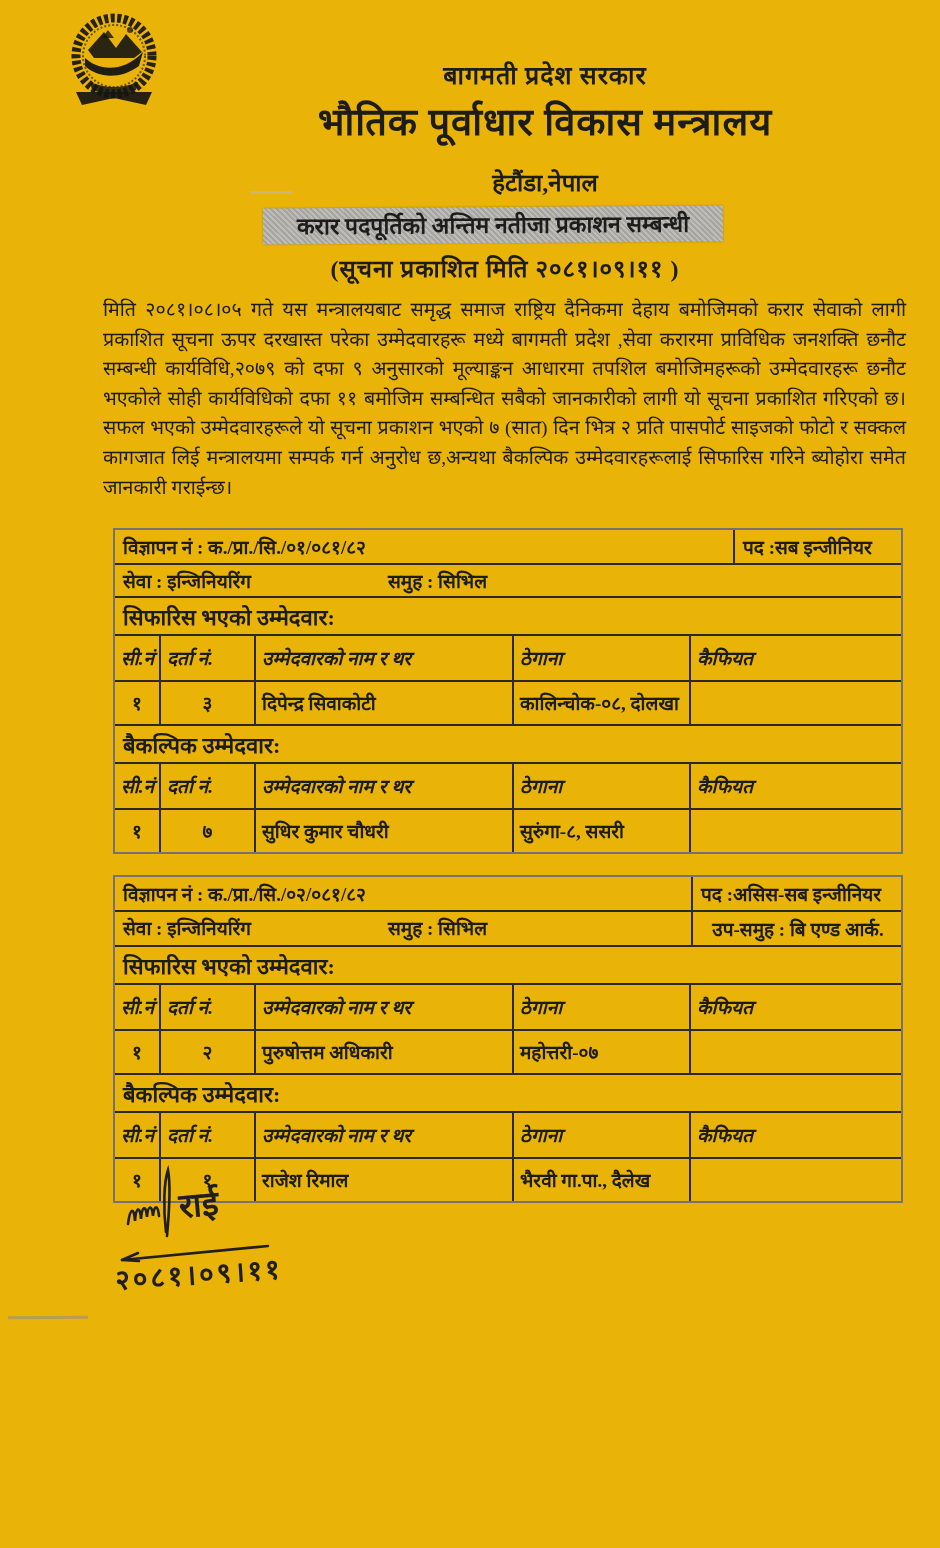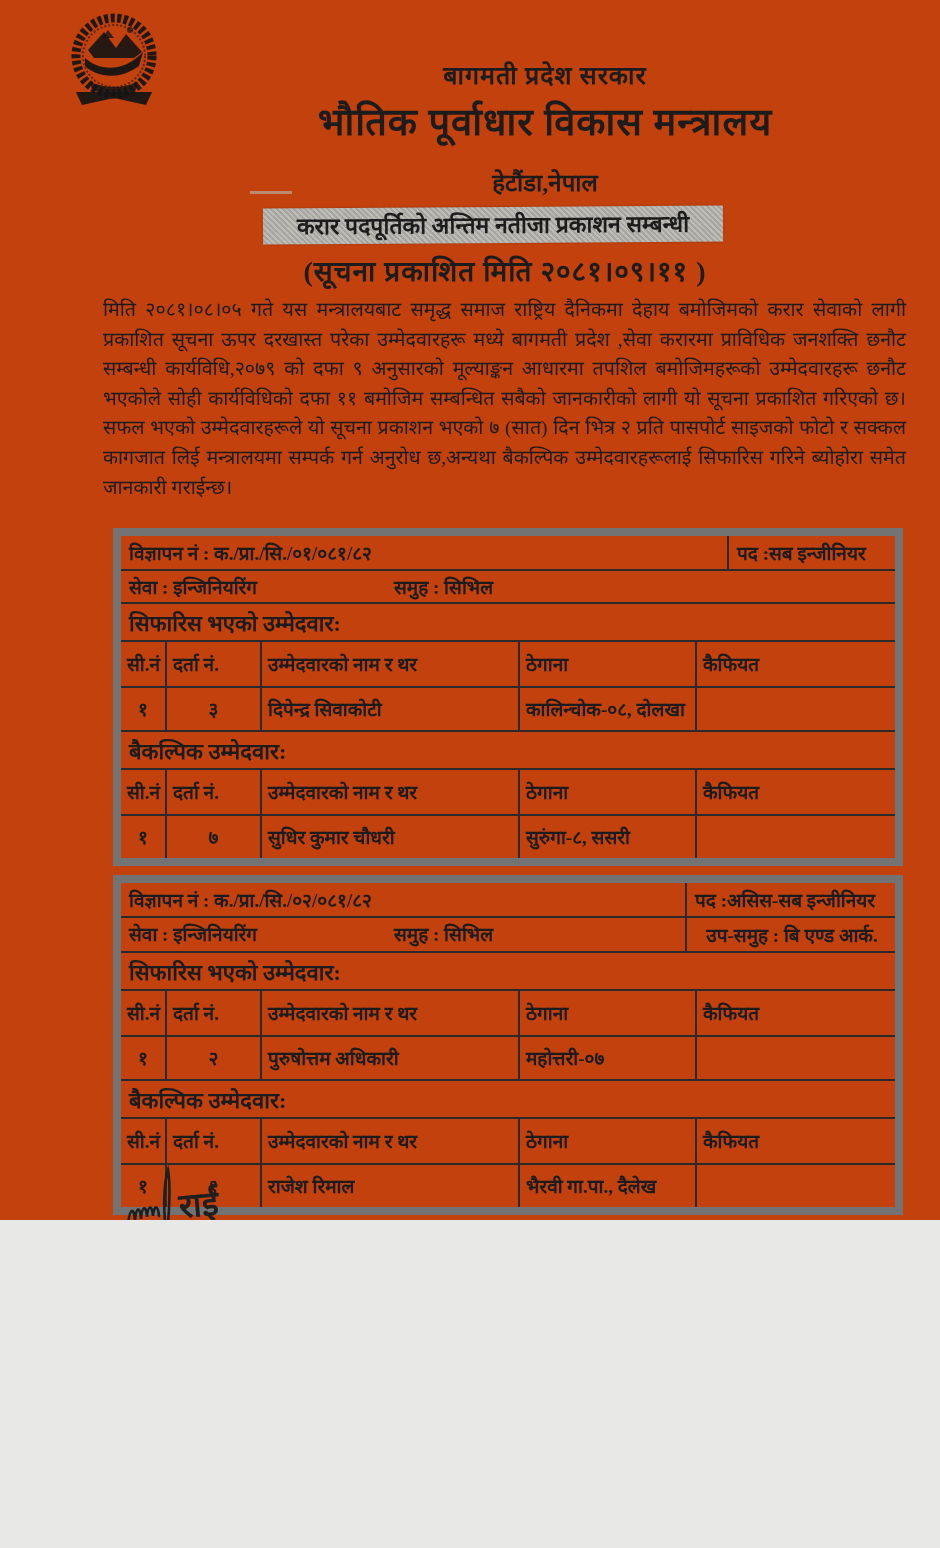--- a/index.html
+++ b/index.html
@@ -1,19 +1,19 @@
 <!DOCTYPE html>
 <html><head>
 <meta charset="utf-8">
 <style>
   html,body{margin:0;padding:0;background:#e8e8e6;}
   .page{
     position:relative;
-    width:940px;height:1220px;
-    background:#c2410c;
+    width:940px;height:1548px;
+    background:#eab308;
     font-family:"Liberation Serif", serif;
     color:#1c1c1c;
     overflow:hidden;
     margin:0 auto;
   }
   
   .emblem{position:absolute;left:64px;top:8px;width:100px;height:110px;}
   
   .head-block{position:absolute;left:130px;top:0;width:830px;text-align:center;}
   .gov-line{position:absolute;left:0;width:100%;top:57px;font-size:25px;font-weight:600;letter-spacing:1px;}
@@ -23,31 +23,31 @@
   
   .band{
     position:absolute;left:263px;top:207px;width:460px;height:36px;
     background:
       repeating-linear-gradient(45deg, rgba(255,255,255,.14) 0 2px, rgba(0,0,0,.07) 2px 4px),
       #b3b1ac;
     text-align:center;line-height:37px;font-size:23px;font-weight:700;
     transform:rotate(-0.4deg);
     box-shadow:0 0 2px rgba(0,0,0,.25);
   }
-  .pub-date{position:absolute;left:105px;top:251px;width:800px;text-align:center;font-size:28px;font-weight:700;letter-spacing:1px;}
+  .pub-date{position:absolute;left:105px;top:251px;width:800px;text-align:center;font-size:24px;font-weight:700;letter-spacing:1px;}
   
   .body-par{
     position:absolute;left:103px;top:295px;width:803px;
     font-size:19.6px;line-height:29.6px;text-align:justify;margin:0;
     font-weight:500;
   }
   
   .tbox{
     position:absolute;left:113px;width:790px;
-    border:8px solid #737373;box-sizing:border-box;
+    border:2px solid #737373;box-sizing:border-box;
     font-size:19px;font-weight:600;
     background:transparent;
   }
   .tbox-1{top:528px;}
   .tbox-2{top:875px;}
   .meta-row{display:flex;border-bottom:2px solid #2a2a2a;}
   .meta-left{flex:1;padding:4px 8px 3px 8px;font-weight:700;}
   .meta-right{width:168px;border-left:2px solid #2a2a2a;padding:4px 6px 3px 8px;font-weight:700;box-sizing:border-box;}
   .meta2-left{flex:1;padding:3px 8px 2px 8px;}
   .svc-line{display:flex;}
@@ -55,21 +55,21 @@
   .grp{font-weight:700;}
   .overflow-line{font-weight:700;min-height:26px;}
   .sec-head{border-bottom:2px solid #2a2a2a;padding:3px 8px 3px 8px;font-weight:700;font-size:22px;}
   table.cand{border-collapse:collapse;table-layout:fixed;width:100%;}
   table.cand td{border:2px solid #2a2a2a;padding:4px 6px;vertical-align:middle;font-weight:600;}
   table.cand tr td:first-child{border-left:none;}
   table.cand tr td:last-child{border-right:none;}
   table.cand tr:first-child td{border-top:none;}
   table.cand tr:last-child td{border-bottom:none;}
   td.c{text-align:center;}
-  .hdr td{height:36px;}
+  .hdr td{height:36px;font-style:italic;}
   .drow td{height:34px;}
   
   .sig-wrap{position:absolute;left:108px;top:1162px;width:280px;height:140px;}
   
   .bottom-line{position:absolute;left:8px;top:1316px;width:80px;height:3px;background:#8f8f8c;opacity:.6;transform:rotate(-.5deg);}
 </style>
 </head>
 <body>
 
 <div class="page">

